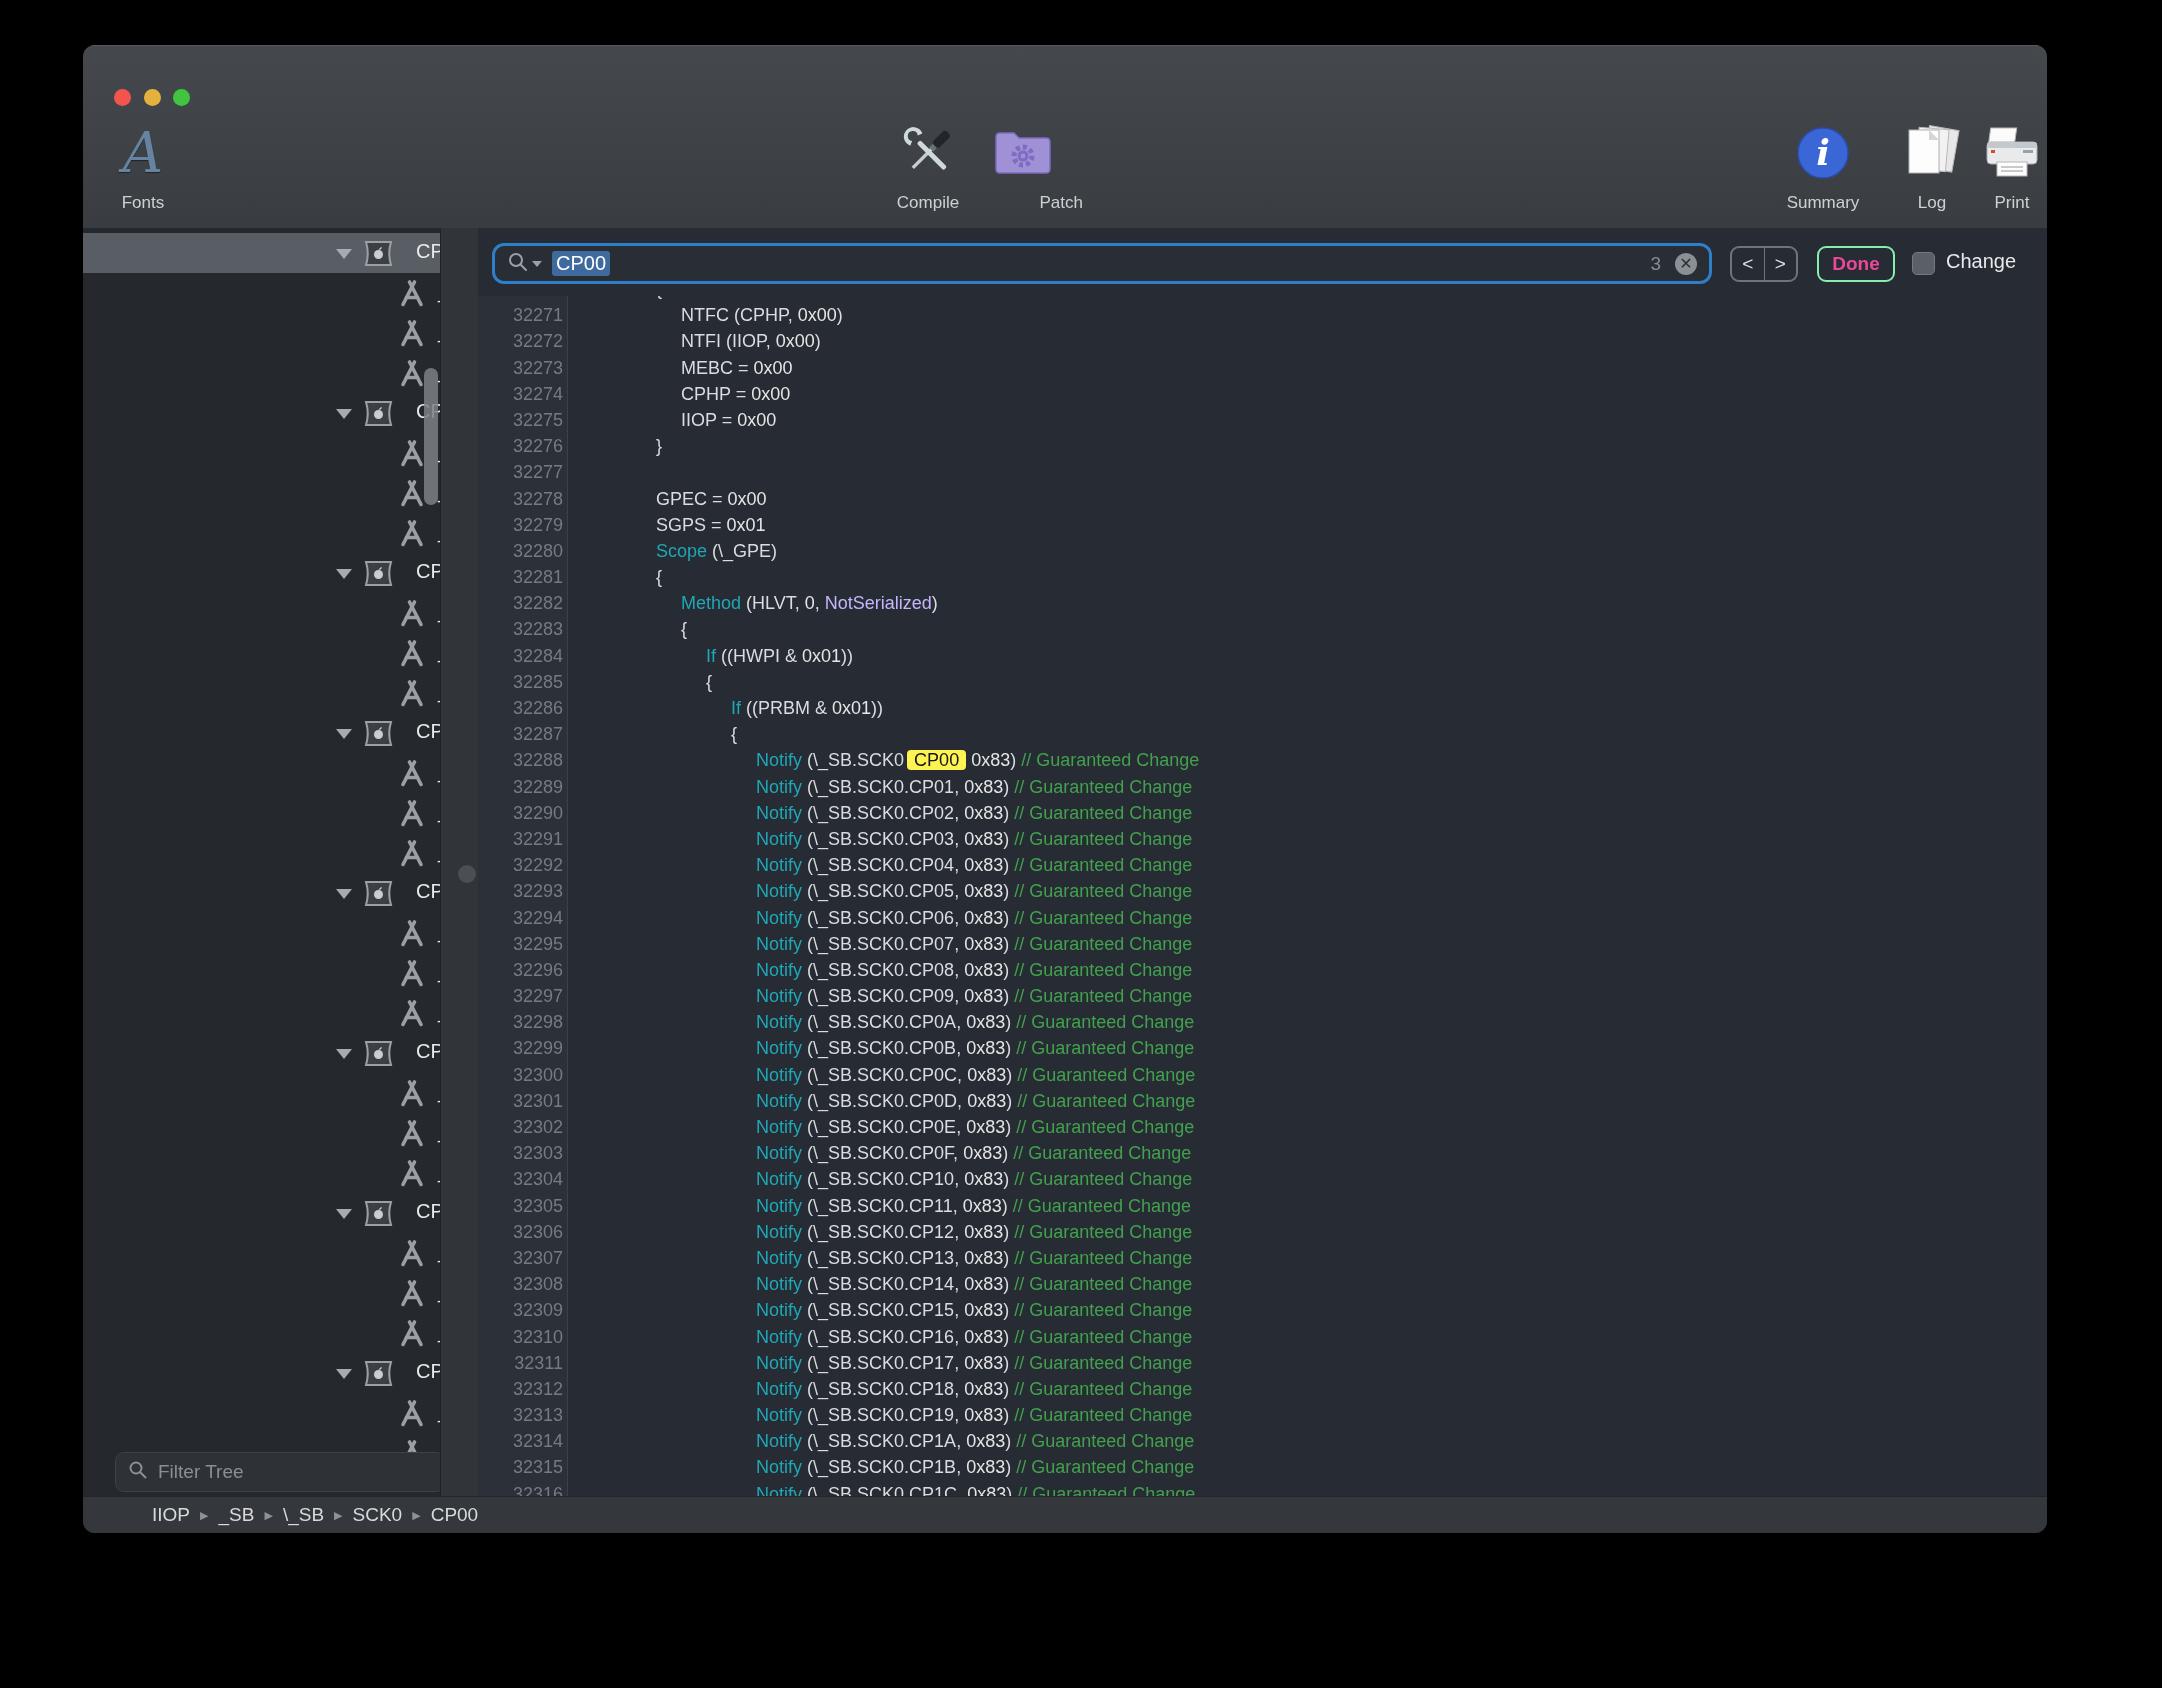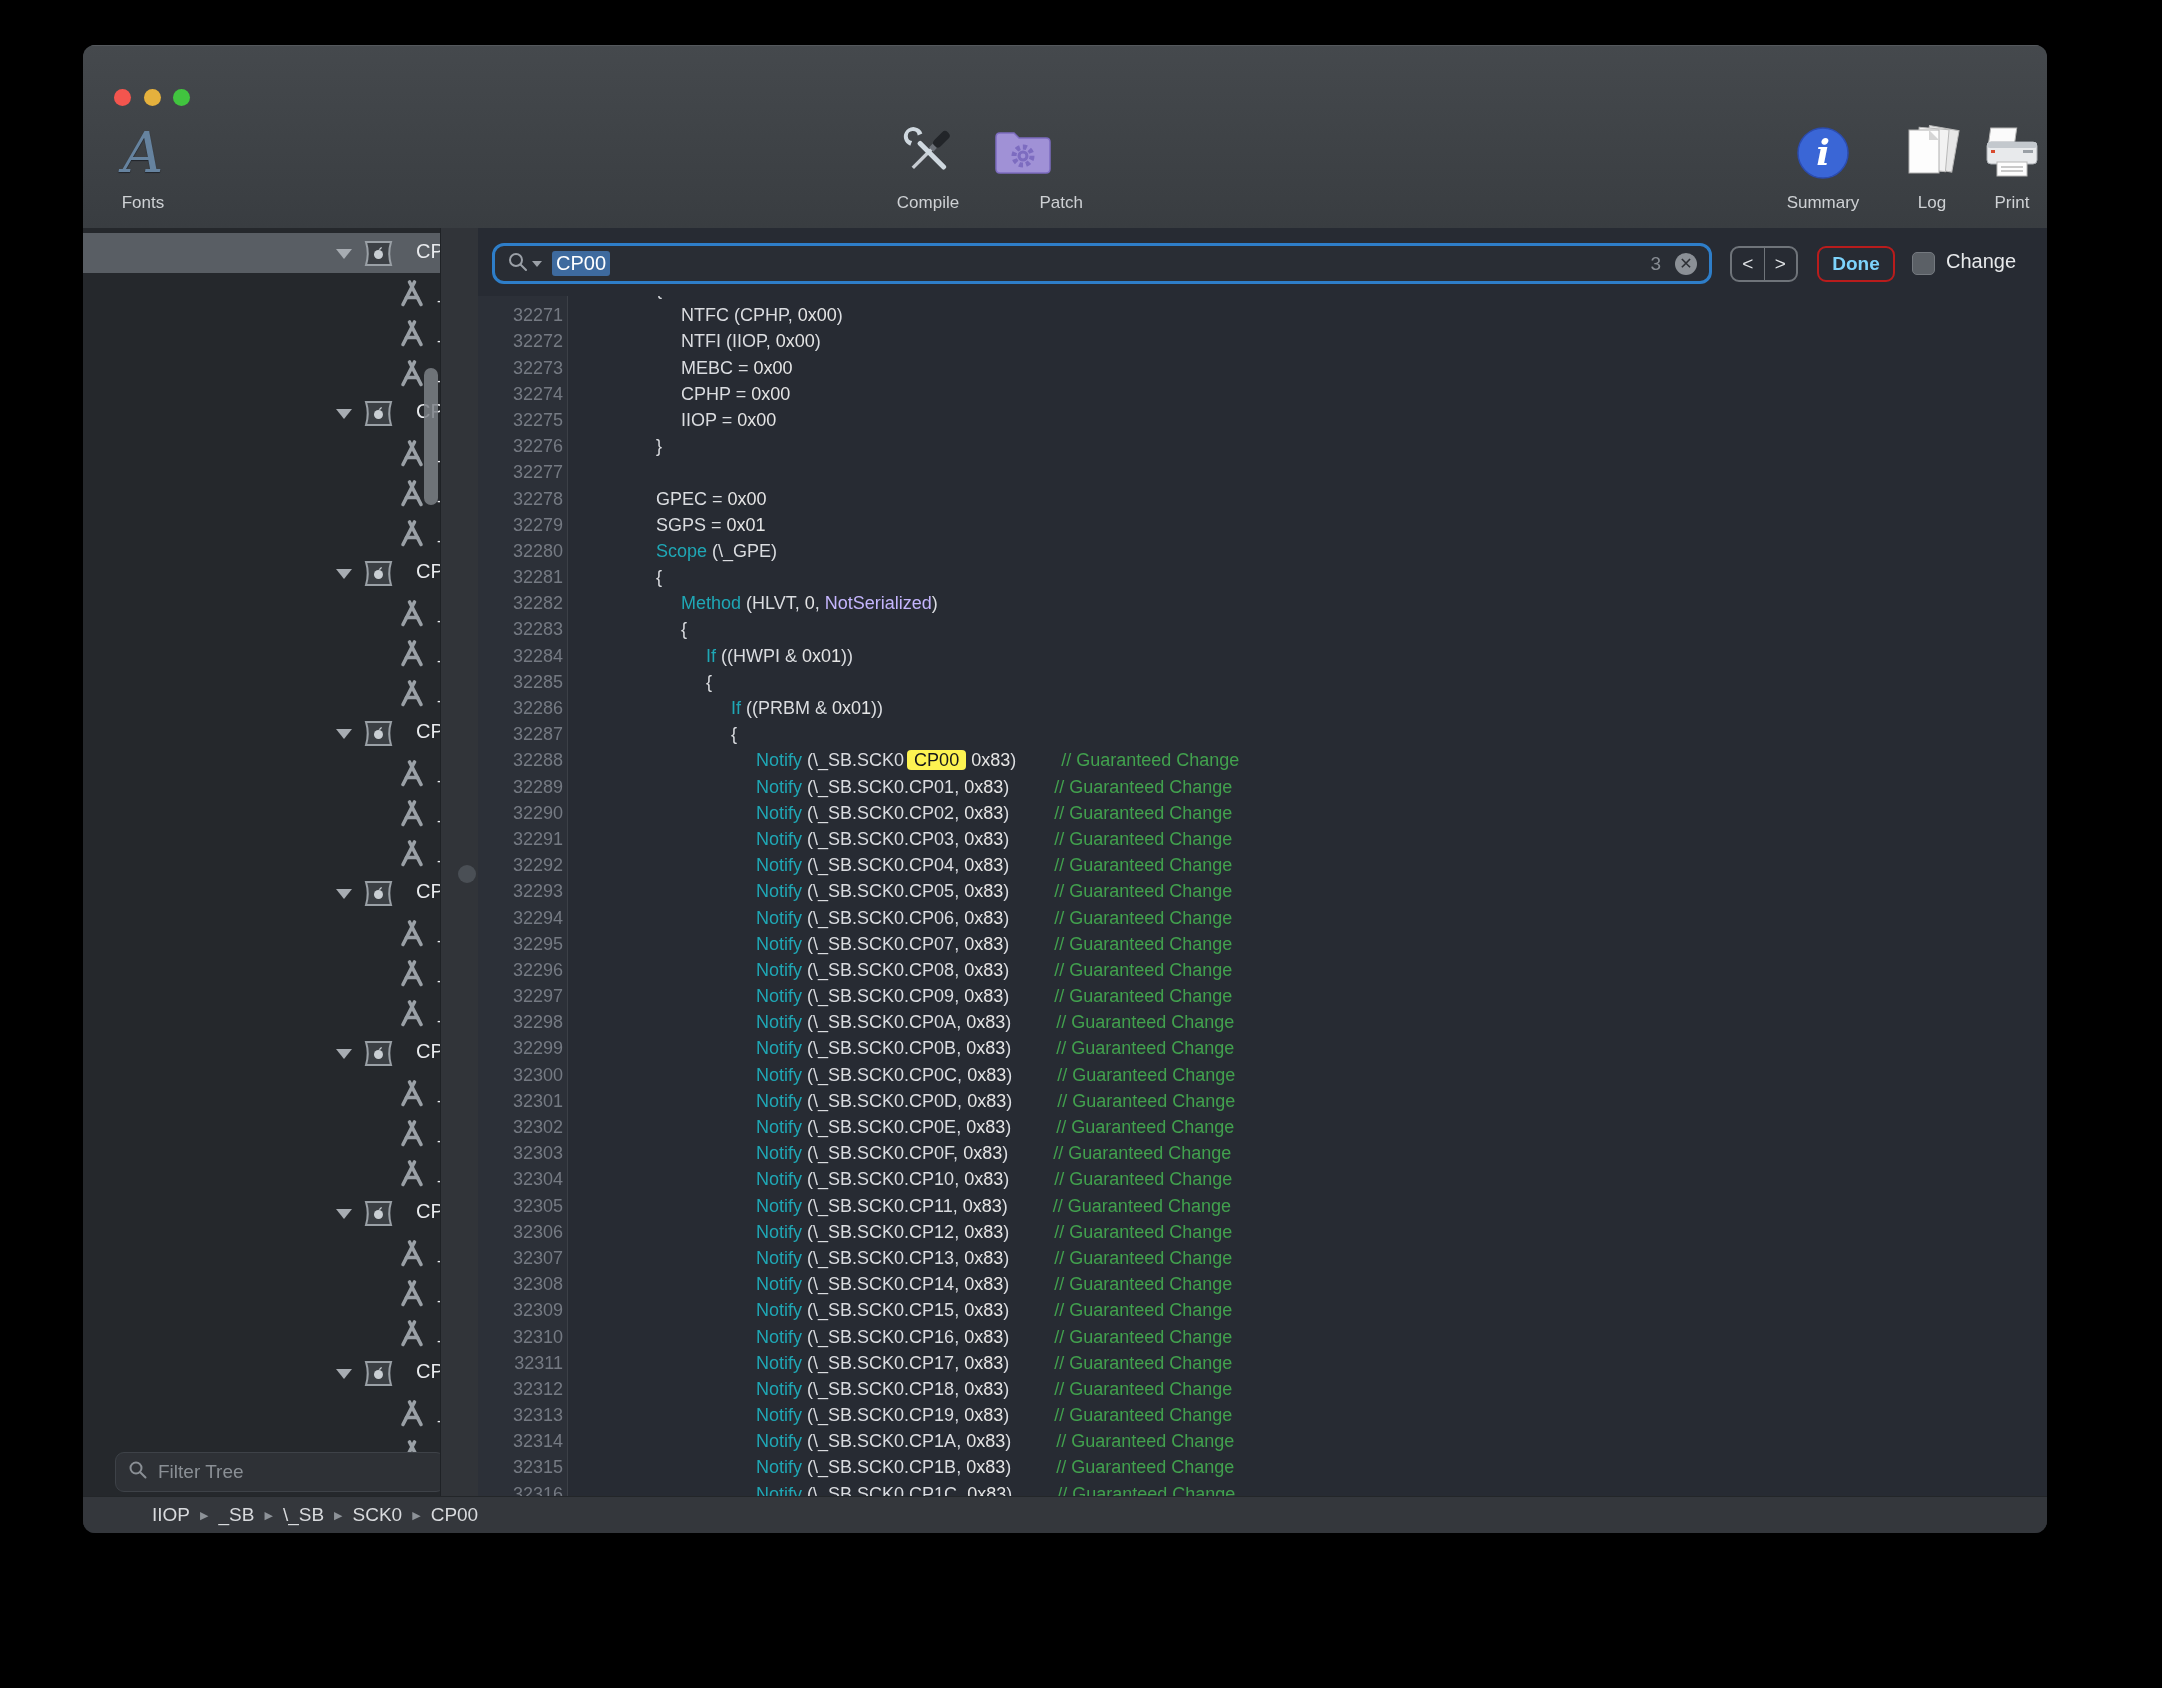--- a/index.html
+++ b/index.html
@@ -58,34 +58,34 @@
         border-top:6px solid #9ba0a7;margin-left:3px;}
   .query{margin-left:10px;font-size:20px;color:#fff;background:#3e6a9e;border-radius:3px;padding:1px 4px;}
   .match-count{position:absolute;right:48px;font-size:19px;color:#878c93;}
   .clear-btn{position:absolute;right:12px;width:22px;height:22px;border-radius:50%;background:#8b9096;
              color:#2c2f34;font-size:16px;font-weight:700;line-height:22px;text-align:center;}
   .seg{position:absolute;left:1252px;top:18px;width:68px;height:36px;box-sizing:border-box;
        border:2px solid #6f747a;border-radius:9px;display:flex;}
   .seg .cell{flex:1;display:flex;align-items:center;justify-content:center;color:#e3e6e9;font-size:19px;}
   .seg .cell:first-child{border-right:1px solid #6f747a;}
   .done-btn{position:absolute;left:1339px;top:18px;width:78px;height:36px;box-sizing:border-box;
-            border:2px solid #b91c1c;border-radius:9px;color:#7dd3fc;font-size:19px;font-weight:600;
+            border:2px solid #86efac;border-radius:9px;color:#ec4899;font-size:19px;font-weight:600;
             display:flex;align-items:center;justify-content:center;}
   .cbx{position:absolute;left:1434px;top:24px;width:23px;height:23px;background:#5b6066;
        border:1px solid #74797f;border-radius:5px;box-sizing:border-box;}
   .cbx-lbl{position:absolute;left:1468px;top:22px;font-size:20px;color:#e7e9eb;}
   .codeview{position:absolute;left:0;top:68px;width:100%;height:1200px;overflow:hidden;}
   .gutterbg{position:absolute;left:0;top:0;width:89px;height:100%;background:#2c3038;
             border-right:1px solid #3c4047;}
   pre{margin:0;font-family:Liberation Sans, sans-serif;font-size:18px;}
   #gutter{position:absolute;left:0;top:-17px;width:85px;text-align:right;color:#757a83;}
   #code{position:absolute;left:0;top:-17px;padding-left:108px;}
   .cl{height:26.2px;white-space:pre;}
   .tk-p{color:#dadce0;} .tk-k{color:#1fa7b5;} .tk-n{color:#e5e5e5;}
-  .tk-m{color:#c4b5fd;} .tk-c{color:#42a14e;margin-left:40px;}
+  .tk-m{color:#c4b5fd;} .tk-c{color:#42a14e;}
   .tk-hl{background:#fdf351;color:#14151a;border-radius:4px;padding:0 7px;margin-left:3px;}
   
   .breadcrumb{position:absolute;left:0;bottom:0;width:100%;height:37px;background:#34373c;
               border-top:1px solid #232629;display:flex;align-items:center;padding-left:69px;box-sizing:border-box;}
   .crumb{font-size:19px;color:#d8dadd;}
   .crumb-sep{font-size:11px;color:#8d9298;margin:0 10px;}
 </style>
 </head>
 <body>
 

